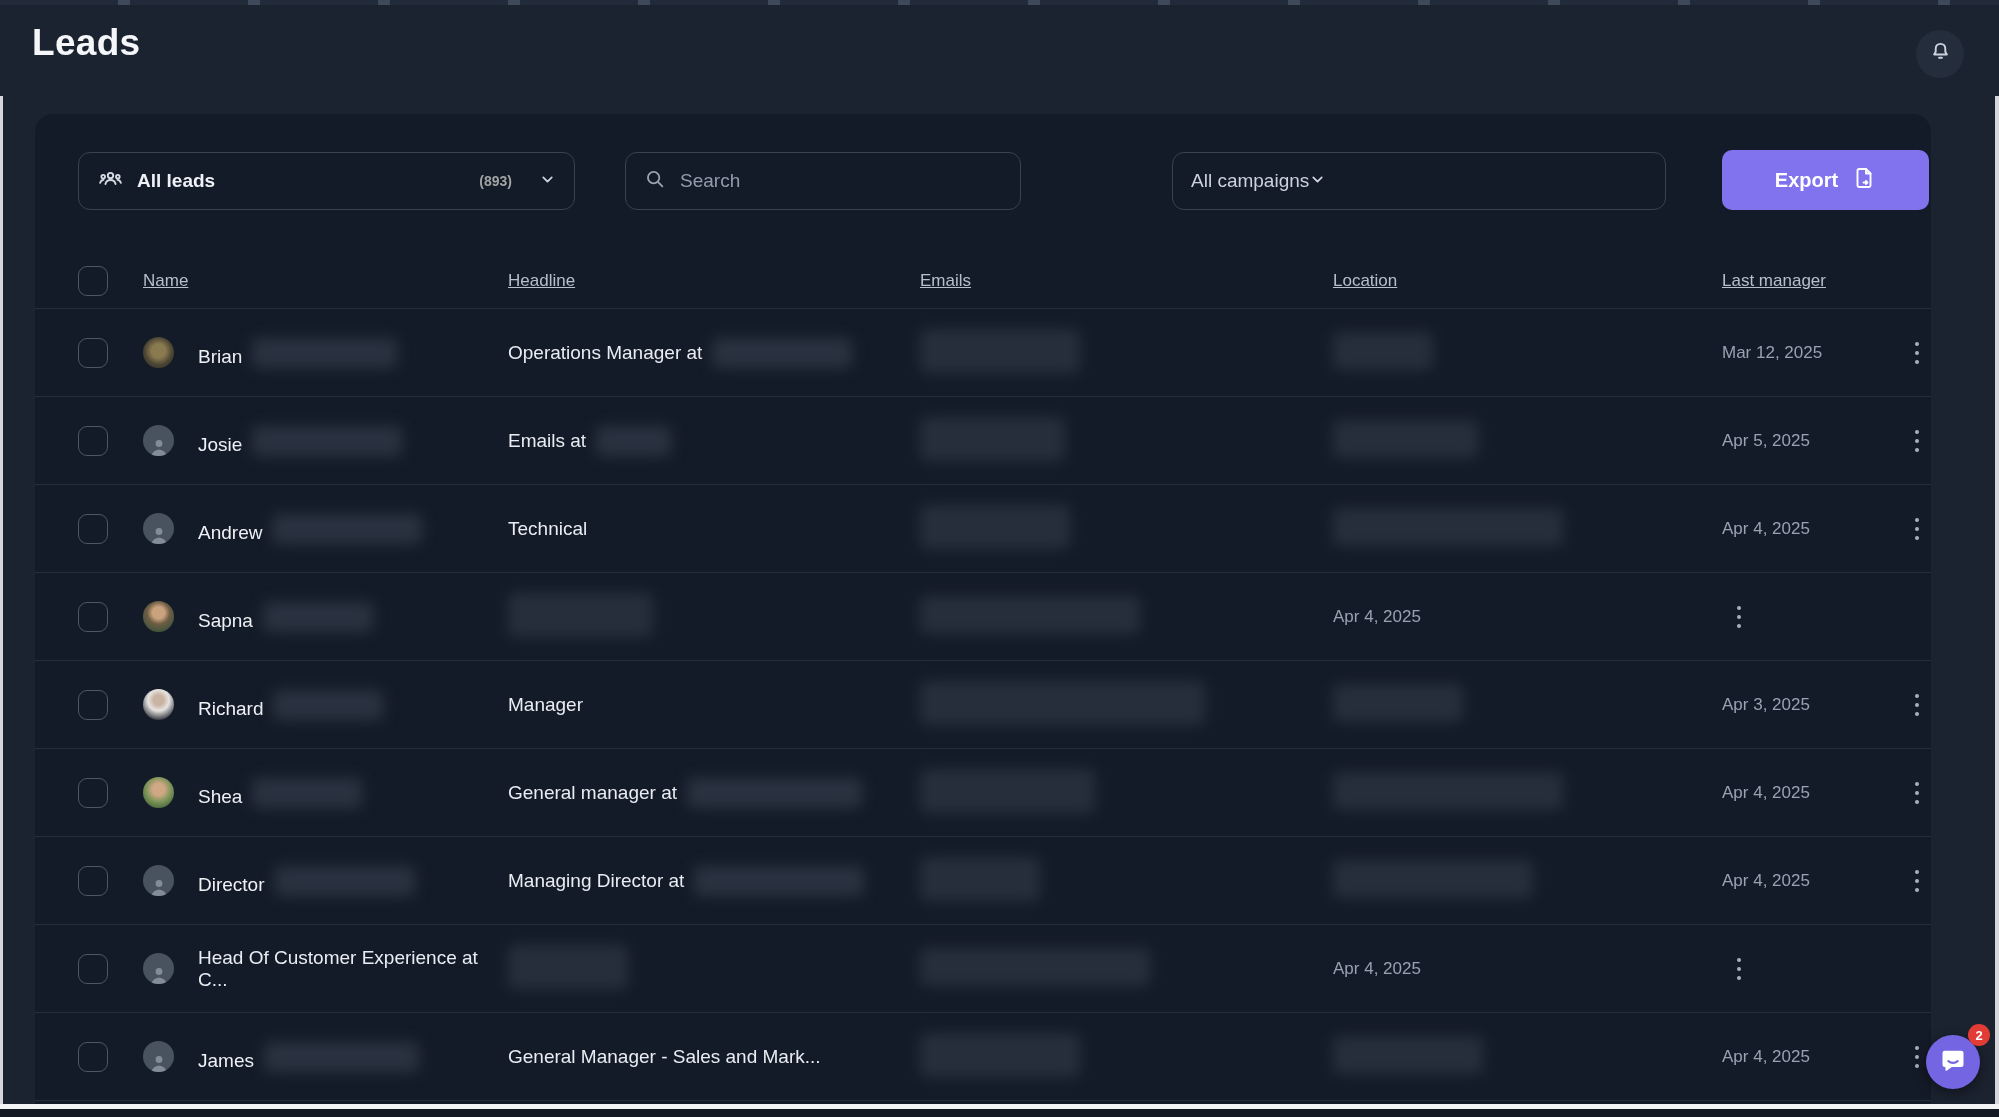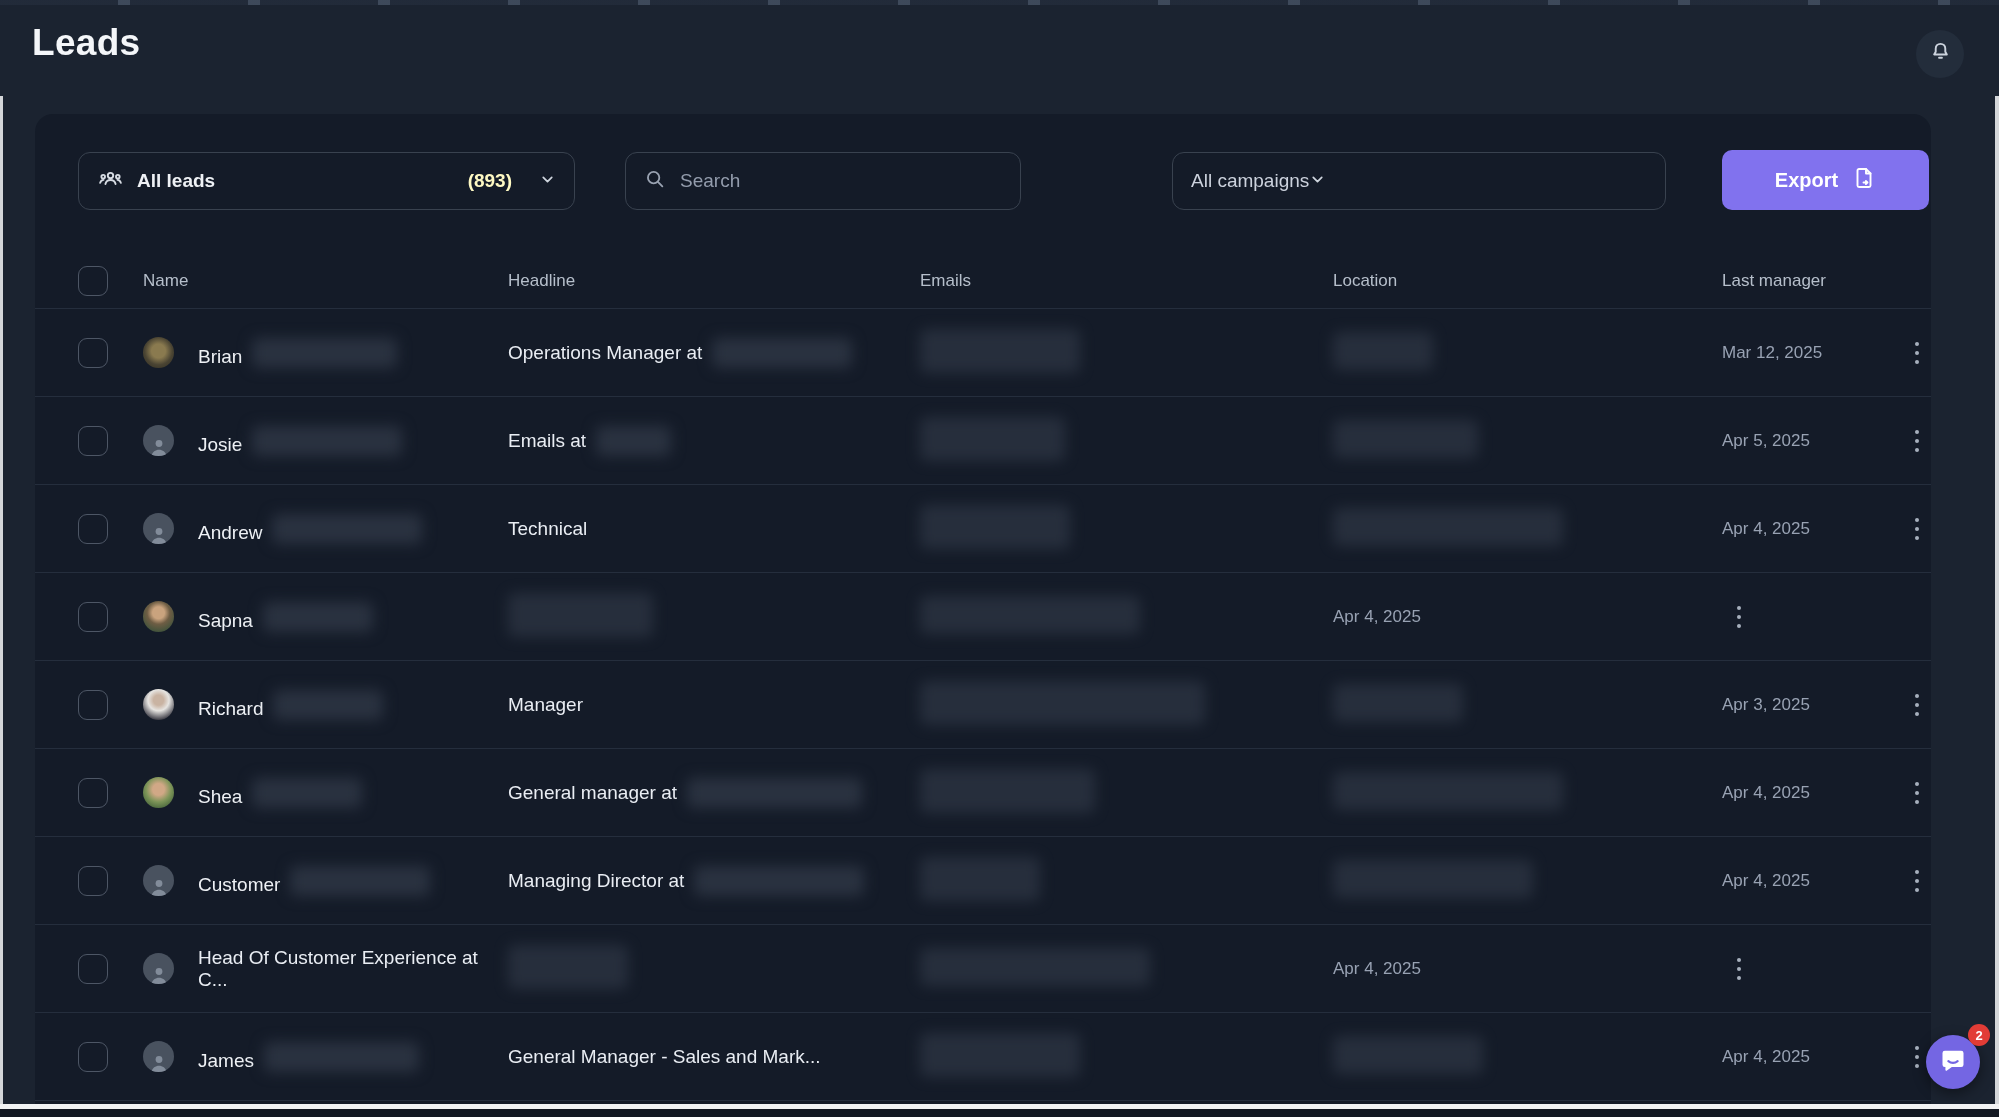--- a/index.html
+++ b/index.html
@@ -20,21 +20,21 @@
     background:#232d3b; display:flex; align-items:center; justify-content:center; cursor:pointer;
   }
   .card {
     position:absolute; left:35px; top:114px; width:1896px; height:990px;
     background:#141b28; border-radius:18px 18px 0 0;
   }
   
   .toolbar-item { position:absolute; top:38px; height:58px; display:flex; align-items:center; border:1px solid #39424f; border-radius:12px; padding:0 18px; }
   .select-leads { left:43px; width:497px; gap:13px; cursor:pointer; }
   .select-leads .lbl { font-size:19px; font-weight:600; color:#eef1f5; }
-  .select-leads .count { font-size:19px; font-weight:600; color:#fef9c3; margin-left:auto; }
+  .select-leads .count { font-size:14px; font-weight:600; color:#a3a3a3; margin-left:auto; }
   .search-box { left:590px; width:396px; gap:14px; }
   .search-box input {
     background:transparent; border:none; outline:none; color:#e7ebf1;
     font-size:19px; font-family:"Liberation Sans", sans-serif; width:100%;
   }
   .search-box input::placeholder { color:#939cac; }
   .select-campaigns { left:1137px; width:494px; cursor:pointer; }
   .select-campaigns .lbl { font-size:19px; color:#ccd2dd; }
   .select-campaigns svg { margin-left:auto; }
   .export-btn {
@@ -42,21 +42,21 @@
     background:#8172ee; border:none; border-radius:10px; cursor:pointer;
     display:flex; align-items:center; justify-content:center; gap:14px;
     color:#fff; font-size:20px; font-weight:600; font-family:"Liberation Sans", sans-serif;
   }
   
   .grid-row {
     display:grid; align-items:center;
     grid-template-columns:65px 55px 310px 412px 413px 389px 178px 1fr;
     padding:0 43px 0 43px;
   }
-  .thead { position:absolute; left:0; right:0; top:140px; height:55px; border-bottom:1px solid #252e3d; color:#b6bfcb; font-size:17px; font-weight:500; }
+  .thead { position:absolute; left:0; right:0; top:140px; height:55px; border-bottom:1px solid #252e3d; color:#b6bfcb; font-size:17px; font-weight:500;text-decoration:underline; }
   .th-name { grid-column:2 / 4; }
   .tbody { position:absolute; left:0; right:0; top:195px; }
   .row { height:88px; border-bottom:1px solid #252e3d; cursor:pointer; }
   .checkbox {
     width:30px; height:30px; border:1.5px solid #4d5665; border-radius:9px;
     background:transparent; cursor:pointer;
   }
   .avatar { width:31px; height:31px; border-radius:50%; background:#49525f; overflow:hidden; display:flex; align-items:flex-end; justify-content:center; }
   .avatar svg { display:block; }
   .avatar--photo-brian { background: radial-gradient(circle at 50% 45%, #8a7a4f 0 30%, #4a4433 60%, #2e2b20 100%); }
@@ -352,21 +352,21 @@
           </div>
     <div>
       <div class="avatar avatar--placeholder">
         <svg width="20" height="19" viewBox="0 0 20 19">
           <circle cx="10" cy="6.5" r="3.4" fill="#828c9a"></circle>
           <path d="M2.5 19c.8-4.2 3.9-6.3 7.5-6.3s6.7 2.1 7.5 6.3z" fill="#828c9a"></path>
         </svg>
       </div>
     </div>
     <div class="cell-name">
-      <span>Customer</span>
+      <span>Director</span>
       <span class="redact" style="width: 140px;"></span>
     </div>
     <div class="cell-headline">
       <span>Managing Director at</span>
       <span class="redact" style="width: 170px;"></span>
     </div>
     <div><span class="redact redact-email" style="display: inline-block; width: 120px;"></span></div>
     <div><span class="redact redact-loc" style="display: inline-block; width: 200px;"></span></div>
     <div class="cell-date">Apr 4, 2025</div>
     <div>

